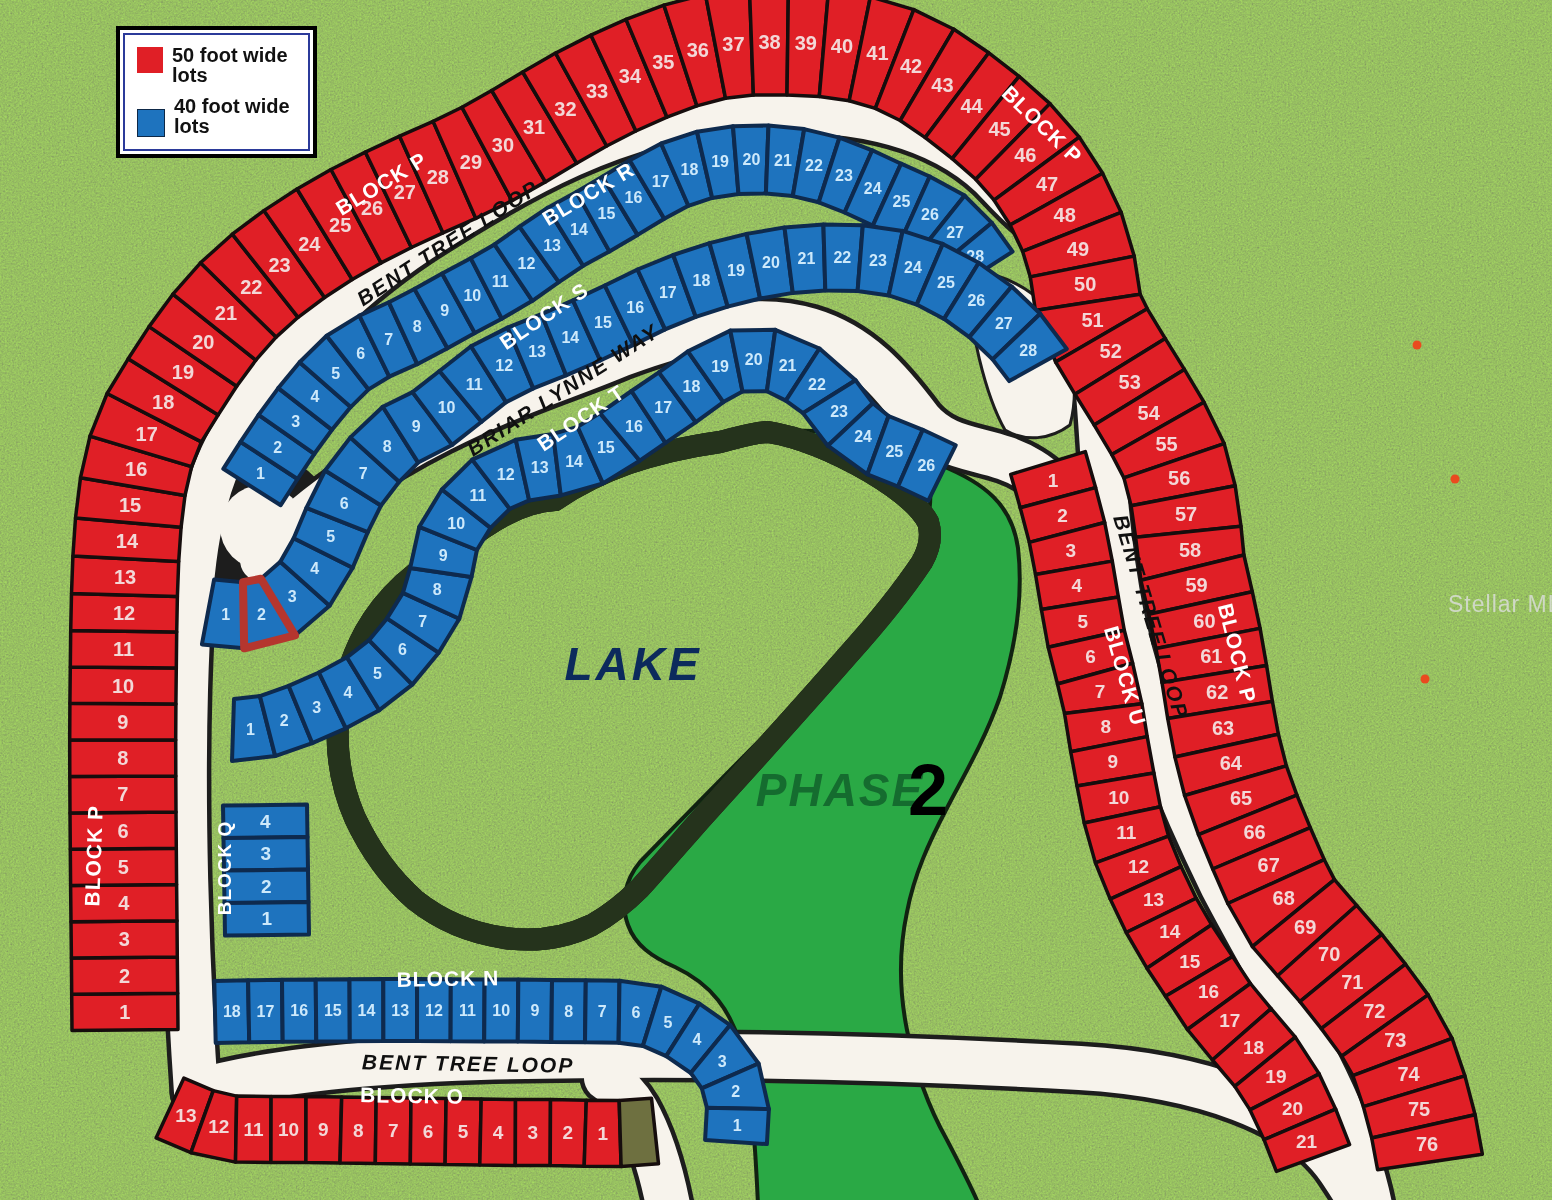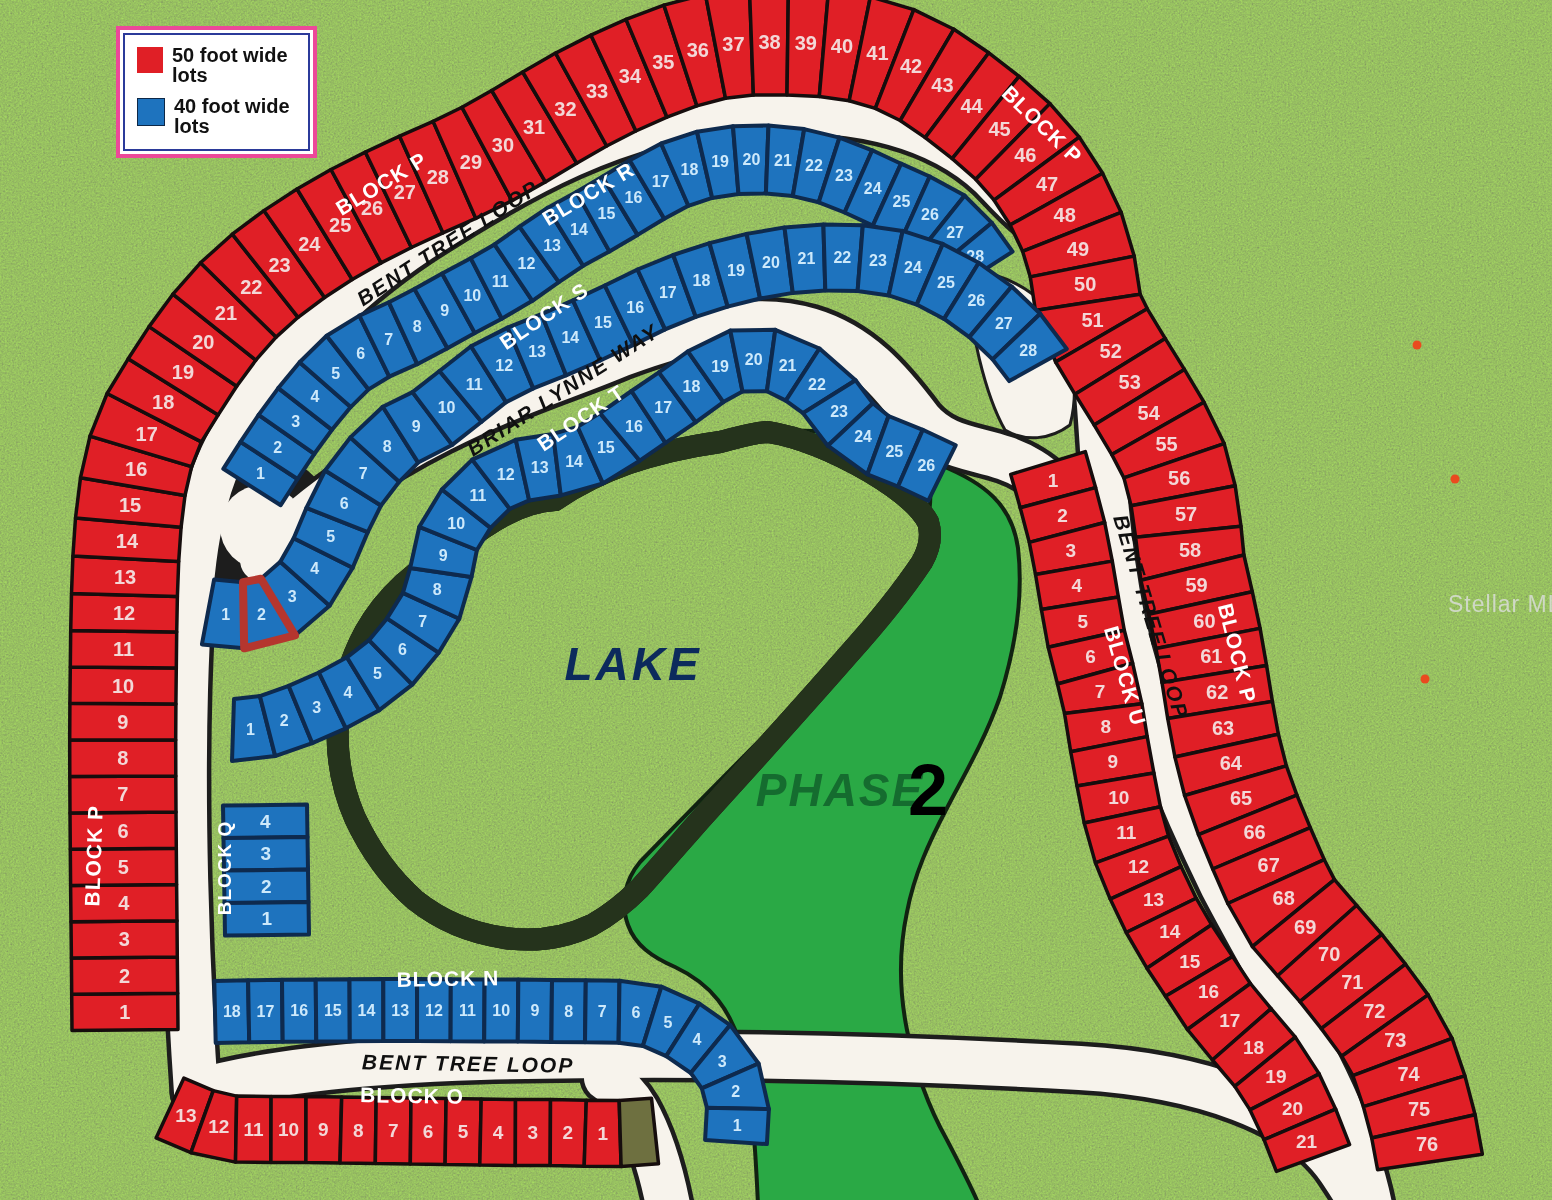--- a/index.html
+++ b/index.html
@@ -9,24 +9,24 @@
   text{font-family:"Liberation Sans",sans-serif;}
   .blk{font-weight:bold;font-size:21px;fill:#ffffff;text-anchor:middle;letter-spacing:1px;}
   .st{font-weight:bold;font-style:italic;font-size:21px;fill:#101010;text-anchor:middle;letter-spacing:2px;}
   .lotnum{font-weight:bold;text-anchor:middle;}
   .lake-t{font-weight:bold;font-style:italic;font-size:46px;fill:#0c2a5c;text-anchor:middle;letter-spacing:3px;}
   .phase-t{font-weight:bold;font-style:italic;font-size:46px;fill:#156c2f;text-anchor:middle;letter-spacing:2px;}
   .phase-n{font-weight:bold;font-size:72px;fill:#000000;}
   .wm{font-size:23px;fill:#d9ddd7;opacity:.85;letter-spacing:1px;}
   
   #legend{position:absolute;left:116px;top:26px;background:#ffffff;
-          border:4px solid #ec4899;padding:3px;z-index:5;}
+          border:4px solid #000000;padding:3px;z-index:5;}
   #legend .inner{border:2px solid #2b3a9a;padding:10px 14px 12px 12px;}
   .leg-row{display:flex;align-items:flex-start;margin-bottom:10px;}
-  .leg-row:last-child{margin-bottom:0;}
+  .leg-row:last-child{margin-bottom:0;align-items:flex-end;}
   .leg-swatch{width:26px;height:26px;margin-right:9px;flex:0 0 auto;margin-top:2px;}
   .leg-label{font-weight:bold;font-size:20px;line-height:1.02;color:#111;width:120px;}
 </style>
 </head>
 <body>
 
 <div id="stage">
 
 <svg id="map-svg" width="1552" height="1200" viewBox="0 0 1552 1200" xmlns="http://www.w3.org/2000/svg">
   <defs>

